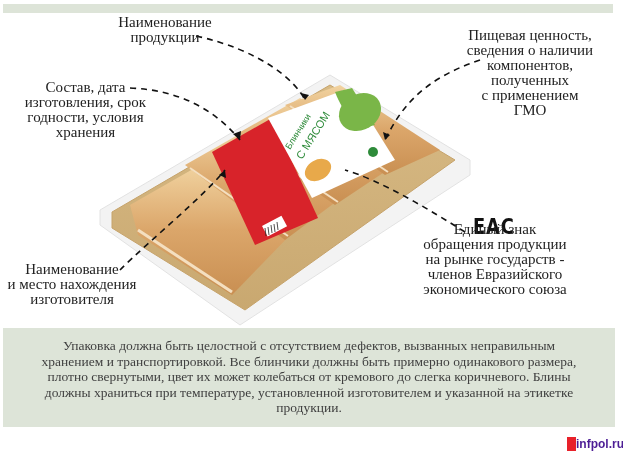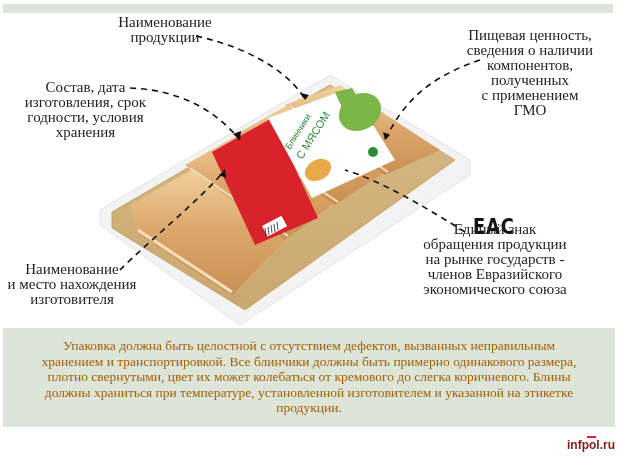--- a/index.html
+++ b/index.html
@@ -7,22 +7,22 @@
   .top-bar { position: absolute; left: 3px; top: 4px; width: 610px; height: 9px; background: #dde4d8; }
   .label { position: absolute; text-align: center; font-size: 15px; line-height: 15px; color: #222; white-space: pre-line; }
   .lbl-name { left: 100px; top: 15px; width: 130px; }
   .lbl-composition { left: 18px; top: 80px; width: 135px; }
   .lbl-nutrition { left: 455px; top: 28px; width: 150px; }
   .lbl-manufacturer { left: 2px; top: 262px; width: 140px; }
   .lbl-eac { left: 415px; top: 222px; width: 160px; }
   .eac-mark { position: absolute; left: 473px; top: 216px; width: 44px; height: 22px; font-family: "DejaVu Sans", sans-serif; font-weight: bold; font-size: 21px; letter-spacing: 1px; line-height: 22px; color: #111; transform: scaleX(0.85); transform-origin: left top; }
   .product { position: absolute; left: 0; top: 0; width: 623px; height: 330px; }
   .info-panel { position: absolute; left: 3px; top: 328px; width: 612px; height: 99px; background: #dde4d8; }
-  .info-text { position: absolute; left: 30px; top: 10px; width: 552px; text-align: center; font-size: 13.5px; line-height: 15.5px; color: #a16207; }
-  .brand { position: absolute; left: 567px; top: 436px; height: 16px; display: flex; align-items: center; font-family: "Liberation Sans", "DejaVu Sans", sans-serif; font-weight: bold; font-size: 12px; color: #7f1d1d; flex-direction: column; }
+  .info-text { position: absolute; left: 30px; top: 10px; width: 552px; text-align: center; font-size: 13.5px; line-height: 15.5px; color: #404040; }
+  .brand { position: absolute; left: 567px; top: 436px; height: 16px; display: flex; align-items: center; font-family: "Liberation Sans", "DejaVu Sans", sans-serif; font-weight: bold; font-size: 12px; color: #4c1d95; }
   .brand-square { width: 9px; height: 14px; background: #e8212a; margin-right: 0px; }
 </style>
 </head>
 <body>
 
 <div class="top-bar"></div>
 
 <svg class="product" viewBox="0 0 623 330" xmlns="http://www.w3.org/2000/svg">
   <defs>
     <linearGradient id="crepe" x1="0" y1="0" x2="0" y2="1">

